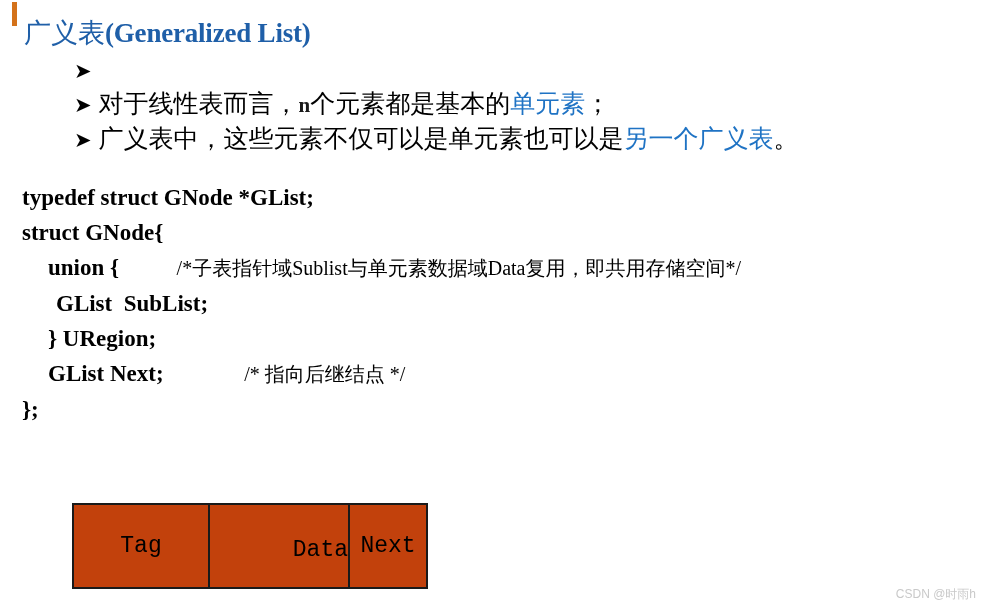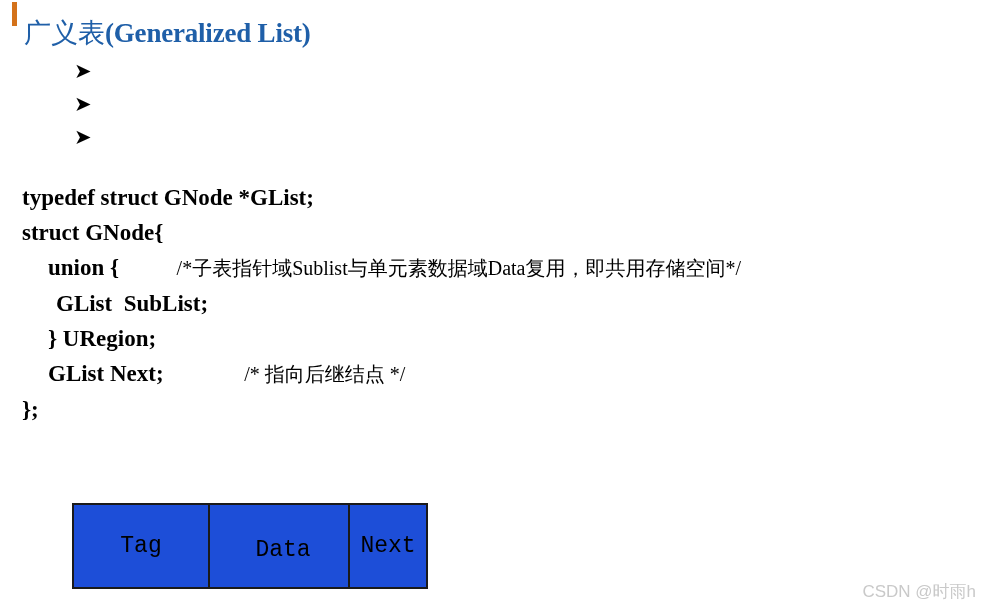--- a/index.html
+++ b/index.html
@@ -94,80 +94,82 @@
 
   
   .node-table {
     position: absolute;
     left: 72px;
     top: 503px;
     border-collapse: collapse;
     font-family: "Liberation Mono", "DejaVu Sans Mono", monospace;
     font-size: 23px;
     color: #000000;
-    background: #1d4ed8;
+    background: #c2410c;
   }
   .node-table td {
     border: 2px solid #1a1a1a;
     padding: 0;
   }
   .cell-tag {
     width: 134px;
     text-align: center;
     vertical-align: middle;
     height: 82px;
   }
   .cell-mid { padding: 0; vertical-align: middle; }
   .mid-inner { border-collapse: collapse; width: 138px; }
   .mid-inner td {
     border: none;
     border-bottom: 2px solid #1a1a1a;
     height: 40px;
     padding: 8px 0 0 8px;
-    text-align: center;
+    text-align: right;
     vertical-align: middle;
     margin-top: 12px;
   }
   .mid-inner tr:last-child td { border-bottom: none; }
   .cell-next {
     width: 76px;
     text-align: center;
     vertical-align: middle;
     padding: 0 4px;
   }
 
   
   .watermark {
     position: absolute;
     right: 14px;
     bottom: 6px;
     font-family: "Liberation Sans", "DejaVu Sans", sans-serif;
-    font-size: 17px;
+    font-size: 12px;
     color: #c9c9c9;
     white-space: nowrap;
   }
 </style>
 </head>
 <body>
 
 <div class="accent-bar"></div>
 
 <div class="slide-title">
   <span class="cn">广义表</span><span class="en">(Generalized List)</span>
 </div>
 
 <div class="bullets">
     <div class="bullet-row">
       <span class="bullet-mark">➤</span>
     </div>
     <div class="bullet-row">
       <span class="bullet-mark">➤</span>
+      <span><span>对于线性表而言，</span><span class="var-n">n</span><span>个元素都是基本的</span><span class="blue">单元素</span><span>；</span></span>
     </div>
     <div class="bullet-row">
       <span class="bullet-mark">➤</span>
+      <span><span>广义表中，这些元素不仅可以是单元素也可以是</span><span class="blue">另一个广义表</span><span>。</span></span>
     </div>
   </div>
 
 <div class="code">
     <div class="code-line"><span>typedef struct GNode *GList;</span></div>
     <div class="code-line"><span>struct GNode{</span></div>
     <div class="code-line ind1"><span>union {</span><span>          </span><span class="cmt">/*子表指针域Sublist与单元素数据域Data复用，即共用存储空间*/</span></div>
     <div class="code-line ind2"><span>GList  SubList;</span></div>
     <div class="code-line ind1"><span>} URegion;</span></div>
     <div class="code-line ind1"><span>GList Next;</span><span>              </span><span class="cmt">/* 指向后继结点 */</span></div>

